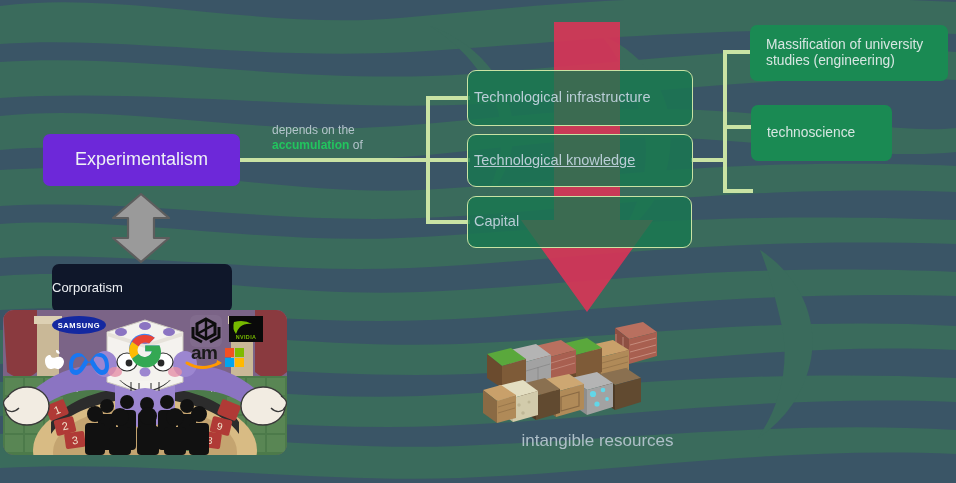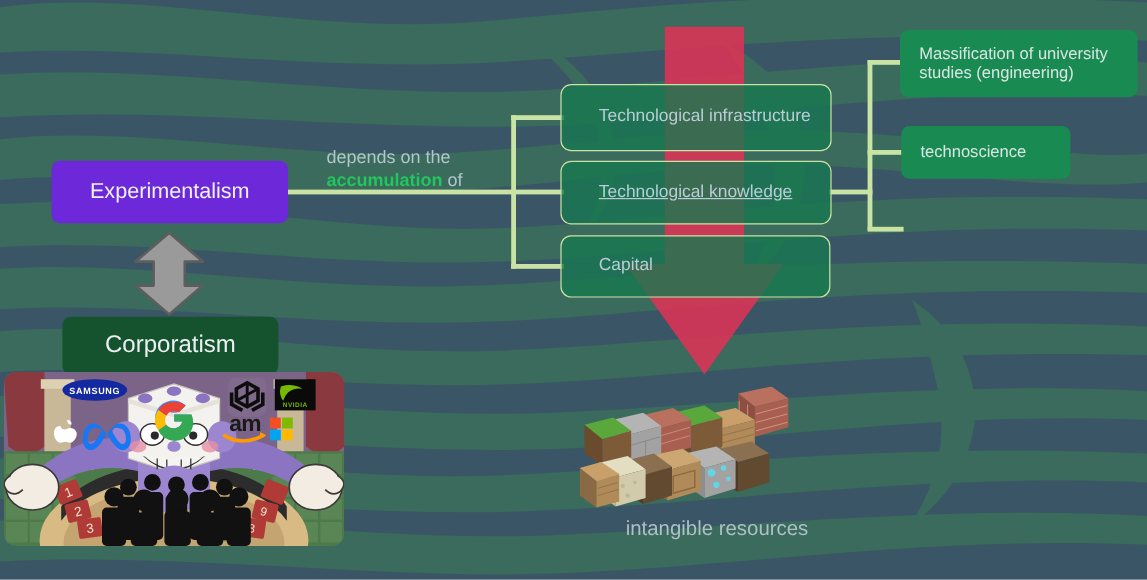--- a/index.html
+++ b/index.html
@@ -29,31 +29,31 @@
     line-height: 1.18;
   }
   .node-solid-red {
     background: #6d28d9;
     border-radius: 7px;
     justify-content: center;
     font-size: 18px;
     color: #eef2f5;
   }
   .node-solid-purple {
-    background: #14532d;
+    background: #0f172a;
     border-radius: 7px;
-    justify-content: center;
-    font-size: 20px;
+    justify-content: flex-start;
+    font-size: 13px;
     color: #eceff3;
   }
   .node-green-outline {
     background: rgba(24, 120, 80, 0.80);
     border: 1.6px solid #c9e3a4;
     border-radius: 9px;
-    padding-left: 31px;
+    padding-left: 6px;
     font-size: 14.5px;
     color: #b9cdd6;
     align-items: center;
   }
   .node-green-solid {
     background: #1a8a53;
     border-radius: 7px;
     padding-left: 16px;
     font-size: 13.8px;
     color: #d7e6e2;
@@ -78,21 +78,21 @@
   
   #double-arrow {
     position: absolute;
     left: 110px; top: 192px;
     width: 62px; height: 72px;
   }
 
   
   .caption {
     position: absolute;
-    font-size: 15px;
+    font-size: 12px;
     line-height: 1.25;
     color: #b4c4cc;
   }
   .caption .hl {
     color: #22c55e;
     font-weight: bold;
   }
   #intangible-label {
     position: absolute;
     left: 455px; top: 431px;
@@ -169,21 +169,21 @@
   </div>
 
   <div class="node node-green-outline" style="left:467px; top:196px; width:225px; height:52px;">
     <span>Capital</span>
   </div>
 
   <div class="node node-green-solid" style="left:750px; top:25px; width:198px; height:56px;">
     <span>Massification of university studies (engineering)</span>
   </div>
 
-  <div class="node node-green-solid" style="left:751px; top:105px; width:141px; height:44px;">
+  <div class="node node-green-solid" style="left:751px; top:105px; width:141px; height:56px;">
     <span>technoscience</span>
   </div>
 
 
   <div class="node node-solid-red" style="left:43px; top:134px; width:197px; height:52px;">
     <span>Experimentalism</span>
   </div>
 
   <svg id="double-arrow" viewBox="0 0 62 72">
     <polygon points="31,2 59,26 44,26 44,46 59,46 31,70 3,46 18,46 18,26 3,26" fill="#9a9a9a" stroke="#5d5d5d" stroke-width="2.2" stroke-linejoin="round"></polygon>

